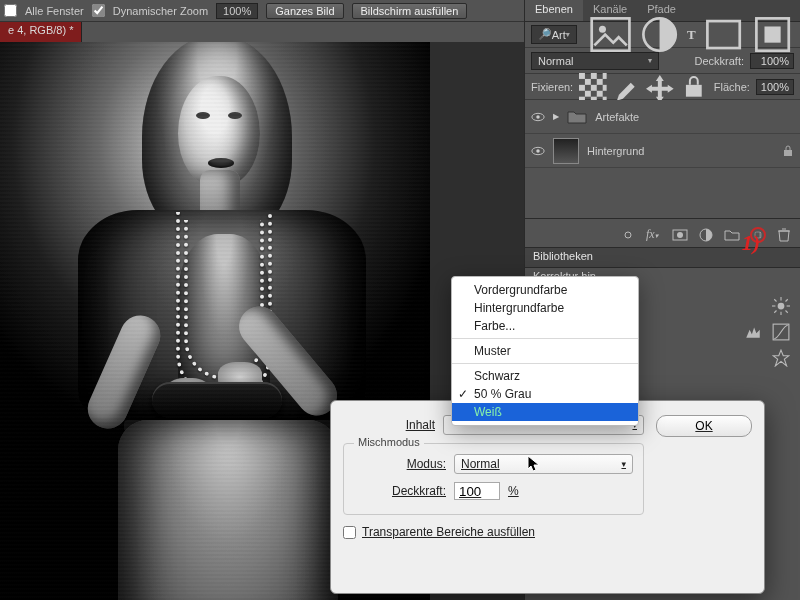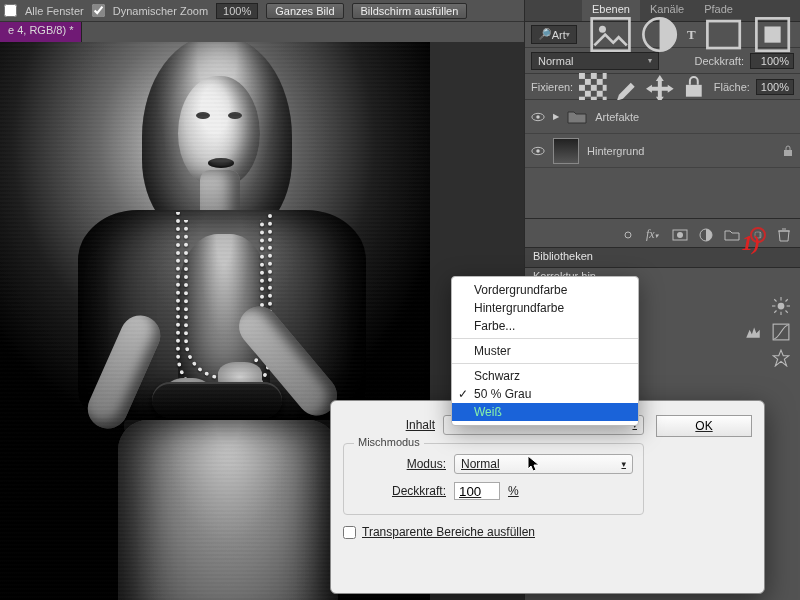--- a/index.html
+++ b/index.html
@@ -2,21 +2,21 @@
 <html><head>
 <meta charset="utf-8">
 <style>
 * { margin: 0; padding: 0; box-sizing: border-box; font-family: "Lucida Grande", "Segoe UI", sans-serif; }
 body { background: #535353; width: 800px; height: 600px; overflow: hidden; position: relative; font-size: 11px; color: #ccc; }
 .toolbar { height: 22px; background: #535353; display: flex; align-items: center; gap: 8px; padding: 0 4px; border-bottom: 1px solid #333; }
 .toolbar .lbl { color: #ccc; font-size: 11px; }
 .toolbar input[type=checkbox]{ accent-color: #888; }
 .toolbar .zoom-box { background: #3a3a3a; border:1px solid #222; color:#ccc; padding:1px 6px; font-size:11px; }
 .toolbar .btn { background: linear-gradient(#6a6a6a,#555); border:1px solid #2a2a2a; color:#eee; padding:1px 8px; font-size:11px; border-radius:2px; }
-.doc-tab { height: 28px; background:#701a75; color:#d8d8d8; font-size:11px; padding:2px 8px; display:inline-block; border-right:1px solid #222; }
+.doc-tab { height: 28px; background:#7f1d1d; color:#d8d8d8; font-size:11px; padding:2px 8px; display:inline-block; border-right:1px solid #222; }
 .canvas-area { position:absolute; left:0; top:42px; bottom:0; width:524px; background:#2e2e2e; overflow:hidden; }
 .photo { position:absolute; left:0; top:0; width:430px; height:560px; background: radial-gradient(ellipse 260px 300px at 45% 18%, #d9d9d9 0%, #bcbcbc 10%, #6f6f6f 36%, #2a2a2a 70%, #0e0e0e 100%); filter: contrast(1.14) brightness(0.96) grayscale(1);}
 .photo::after{ content:""; position:absolute; inset:0; background: repeating-linear-gradient(0deg, rgba(255,255,255,0.015) 0 2px, rgba(0,0,0,0.02) 2px 4px);}
 
 .hair{position:absolute;left:142px;top:-8px;width:150px;height:210px;border-radius:80px 80px 70px 70px/110px 110px 90px 90px;background:radial-gradient(ellipse at 50% 10%,#cfcabc 0 18%,#a89f8a 34%,#6c6456 60%,#3c382f 100%);box-shadow:inset -18px -10px 34px rgba(0,0,0,.55),inset 20px 0 30px rgba(0,0,0,.4);} 
 .face{position:absolute;left:178px;top:34px;width:82px;height:110px;border-radius:50% 50% 46% 46%/55% 55% 50% 50%;background:radial-gradient(ellipse at 45% 30%,#eceae4 0 22%,#cfc9c0 48%,#9b948a 78%,#6d665d 100%);box-shadow:inset -14px -6px 20px rgba(0,0,0,.5);} 
 .eye{position:absolute;width:14px;height:7px;border-radius:50%;background:#454545;} .eye.l{left:196px;top:70px}.eye.r{left:228px;top:70px}
 .lips{position:absolute;left:208px;top:116px;width:26px;height:10px;border-radius:50%;background:#5b4040;box-shadow:inset 0 -3px 4px rgba(0,0,0,.6);} 
 .neck{position:absolute;left:200px;top:128px;width:40px;height:52px;background:linear-gradient(#c6c2ba,#8e8980);border-radius:10px 10px 0 0;box-shadow:inset -10px 0 14px rgba(0,0,0,.5);} 
 .jacket{position:absolute;left:78px;top:168px;width:288px;height:210px;border-radius:60px 60px 30px 30px/50px 50px 30px 30px;background:radial-gradient(ellipse at 50% 10%,#787878 0 10%,#4d4d4d 40%,#262626 80%);box-shadow:inset -30px -10px 50px rgba(0,0,0,.7),inset 30px 0 40px rgba(0,0,0,.6);} 
@@ -24,21 +24,21 @@
 .pearls{position:absolute;left:184px;top:178px;width:80px;height:160px;border:4px dotted #e6e4df;border-top:none;border-radius:0 0 60px 60px;filter:drop-shadow(0 1px 1px rgba(0,0,0,.6));} 
 .pearls.p2{left:176px;top:170px;width:96px;height:190px;border-radius:0 0 80px 80px;} 
 .arm{position:absolute;background:linear-gradient(#bfbab1,#7e7a72);border-radius:20px;box-shadow:inset -8px -4px 12px rgba(0,0,0,.5);} 
 .arm.al{left:104px;top:270px;width:40px;height:120px;transform:rotate(24deg);} 
 .arm.ar{left:268px;top:254px;width:40px;height:130px;transform:rotate(-40deg);} 
 .hand{position:absolute;width:44px;height:30px;border-radius:40%;background:radial-gradient(#d0ccc4,#8a857c);}.hand.hl{left:166px;top:336px}.hand.hr{left:218px;top:320px}
 .glasses{position:absolute;left:152px;top:340px;width:130px;height:36px;border-radius:20px;background:linear-gradient(#2b2b2b,#0f0f0f);box-shadow:inset 0 2px 0 rgba(255,255,255,.15),0 4px 8px rgba(0,0,0,.5);} 
 .jeans{position:absolute;left:118px;top:378px;width:220px;height:220px;background:radial-gradient(ellipse at 50% 0%,#c7c7c7 0 8%,#8a8a8a 40%,#4a4a4a 90%);border-radius:30px 30px 0 0;box-shadow:inset -24px 0 36px rgba(0,0,0,.5),inset 24px 0 36px rgba(0,0,0,.5);} 
 .belt{position:absolute;left:124px;top:378px;width:208px;height:12px;background:#1e1e1e;border-radius:4px;} 
 .panels { position:absolute; right:0; top:0; width:276px; bottom:0; background:#535353; border-left:1px solid #2a2a2a; }
-.panel-tabs { display:flex; height:22px; background:#434343; border-bottom:1px solid #2a2a2a;justify-content:center; }
+.panel-tabs { display:flex; height:22px; background:#434343; border-bottom:1px solid #2a2a2a; }
 .ptab { padding:3px 10px; font-size:11px; color:#aeaeae; }
 .ptab.active { background:#535353; color:#e4e4e4; }
 .mode-row { display:flex; align-items:center; height:26px; padding:0 6px; gap:6px; border-bottom:1px solid #3a3a3a;}
 .drop { background:#3b3b3b; border:1px solid #222; color:#d8d8d8; font-size:11px; padding:2px 6px; display:flex; align-items:center; justify-content:space-between; }
 .drop .arr{font-size:8px;opacity:.7}
 .num-box{ background:#3b3b3b;border:1px solid #222;color:#d8d8d8;font-size:11px;padding:1px 4px;width:44px;text-align:right;}
 .layers-list{border-bottom:1px solid #2a2a2a;}
 .layer{display:flex;align-items:center;height:34px;padding:0 6px;gap:8px;border-bottom:1px solid #424242;}
 .layer.sel{background:#3b5a8a;color:#fff}
 .eye-ic{width:14px;height:14px}
@@ -53,21 +53,21 @@
 .annot{position:absolute;color:#d22;font:italic 700 22px Georgia,serif;}
 .lib-head{height:20px;background:#434343;padding:2px 8px;font-size:11px;color:#e4e4e4;border-top:1px solid #2a2a2a;}
 .lib-body{padding:6px 0 0 0;}
 .adj-row{display:flex;gap:10px;justify-content:flex-end;padding:4px 10px;}
 .adj-row .ai{width:18px;height:18px;opacity:.85}
 
 .dialog{position:absolute;left:330px;top:400px;width:435px;height:194px;background:#efefef;border:1px solid #8a8a8a;border-radius:6px;box-shadow:0 8px 28px rgba(0,0,0,.5);color:#222;font-size:12px;}
 .dlg-inner{display:flex;gap:12px;padding:14px 12px;text-decoration:underline;}
 .dlg-left{flex:1}
 .dlg-right{width:96px;display:flex;flex-direction:column;gap:10px;align-items:stretch}
-.winbtn{background:linear-gradient(#fefefe,#e6e6e6);border:1px solid #9c9c9c;border-radius:0;padding:3px 0;font-size:12px;}
+.winbtn{background:linear-gradient(#fefefe,#e6e6e6);border:1px solid #9c9c9c;border-radius:10px;padding:3px 0;font-size:12px;}
 .dlg-row{display:flex;align-items:center;gap:8px;margin-bottom:8px}
 .dlg-lbl{width:92px;text-align:right}
 .dlg-field{flex:1;background:linear-gradient(#fdfdfd,#eee);border:1px solid #a9a9a9;border-radius:3px;height:20px;display:flex;align-items:center;justify-content:space-between;padding:0 6px}
 .dlg-group{border:1px solid #c8c8c8;border-radius:4px;padding:10px 10px 6px;margin-top:6px;position:relative}
 .dlg-group>.gtitle{position:absolute;top:-8px;left:10px;background:#efefef;padding:0 4px;font-size:11px;color:#444}
 .dlg-num{border:1px solid #a9a9a9;width:46px;height:18px;padding:0 4px;background:#fff}
 .dlg-chk{display:flex;align-items:center;gap:6px;margin-top:10px}
 
 .popup{position:absolute;left:451px;top:276px;width:188px;background:#fff;border:1px solid #b9b9b9;border-radius:4px;box-shadow:0 6px 24px rgba(0,0,0,.4);color:#222;padding:4px 0;font-size:12px}
 .popup .mi{padding:2px 16px 2px 22px;position:relative}

